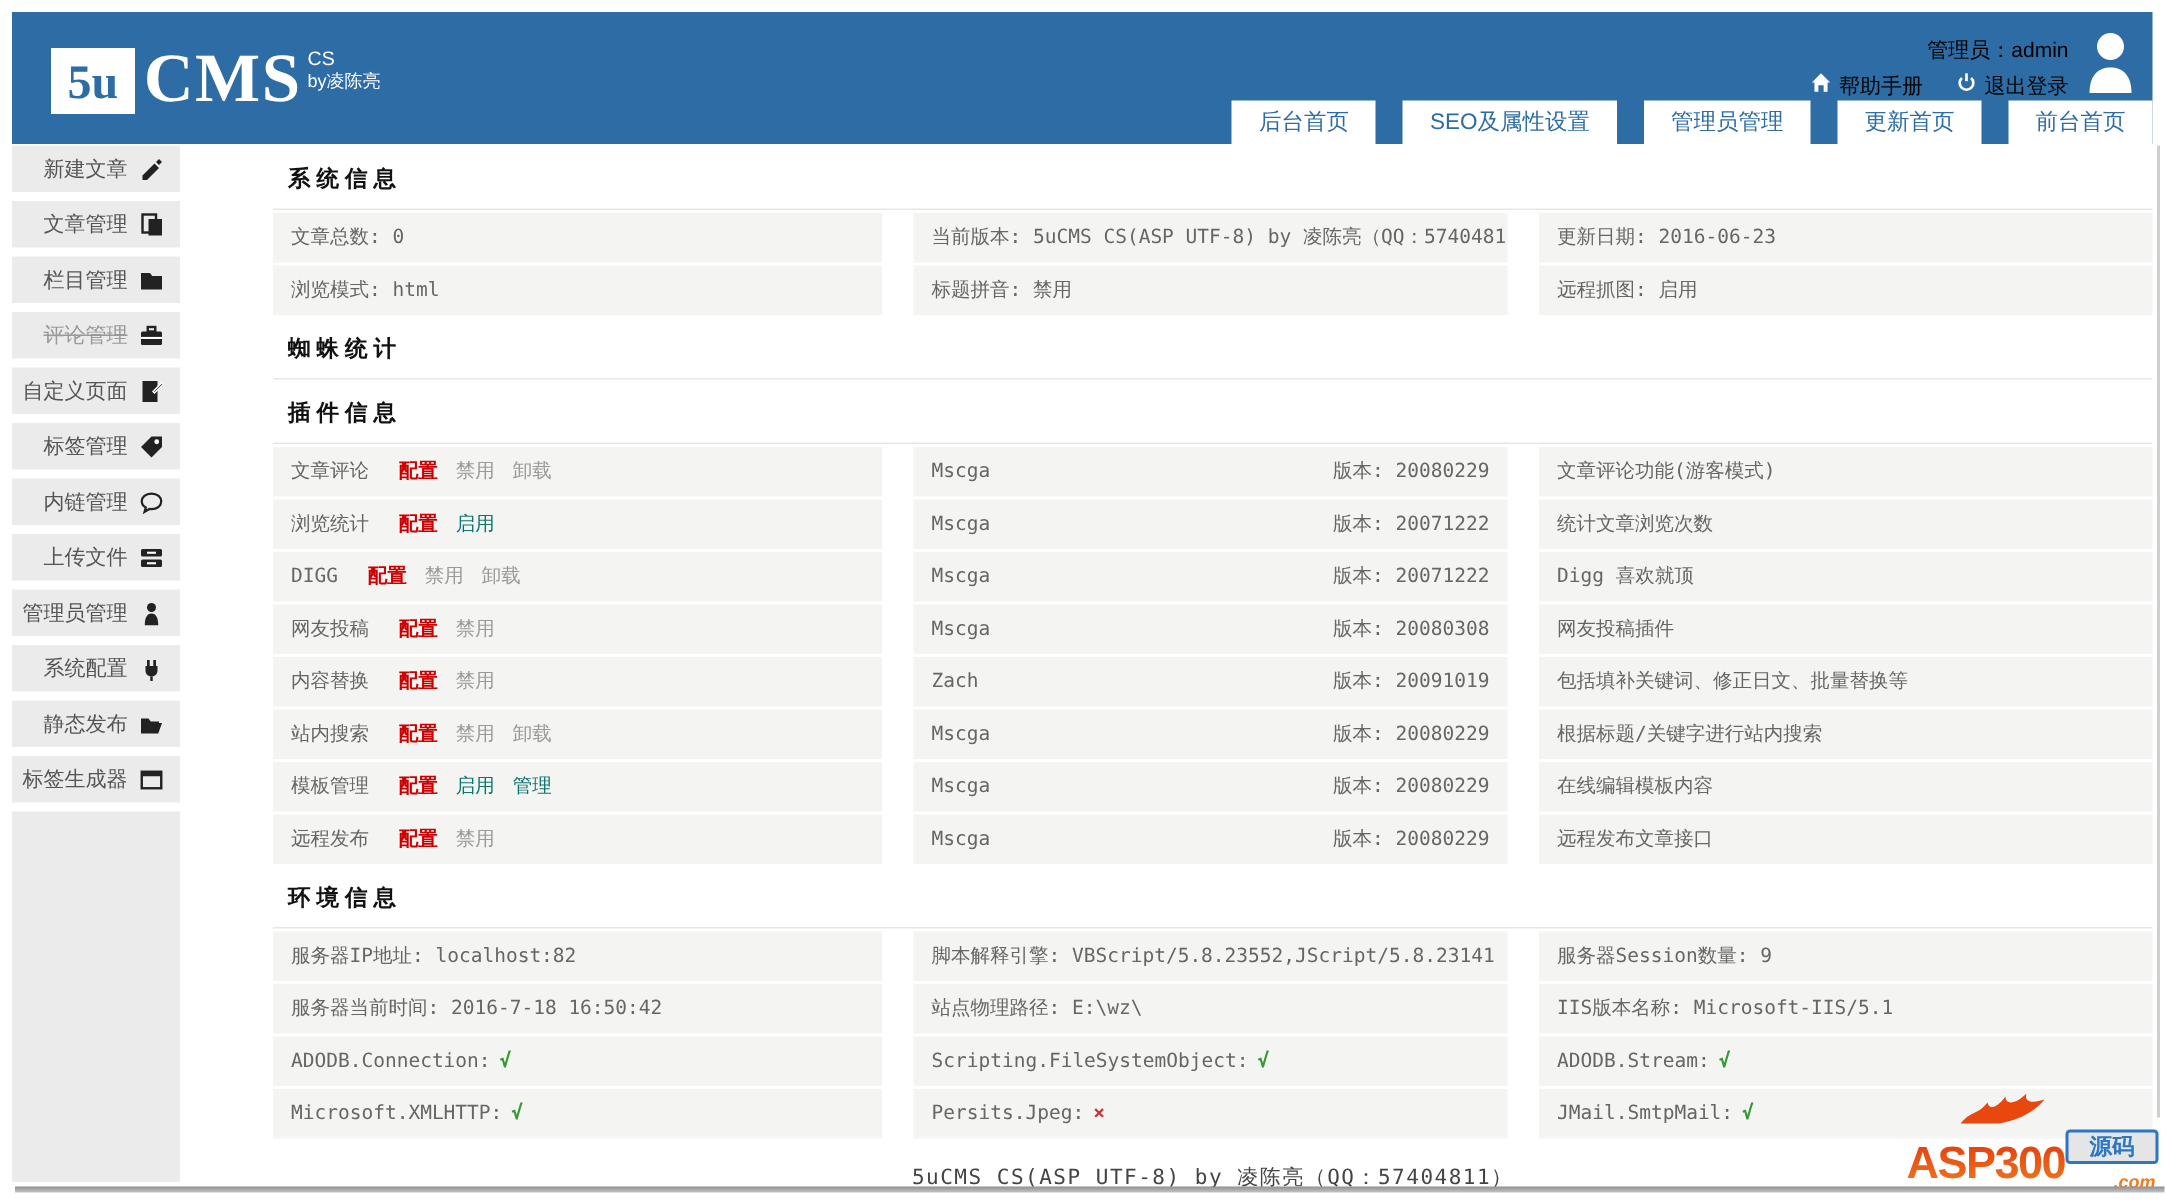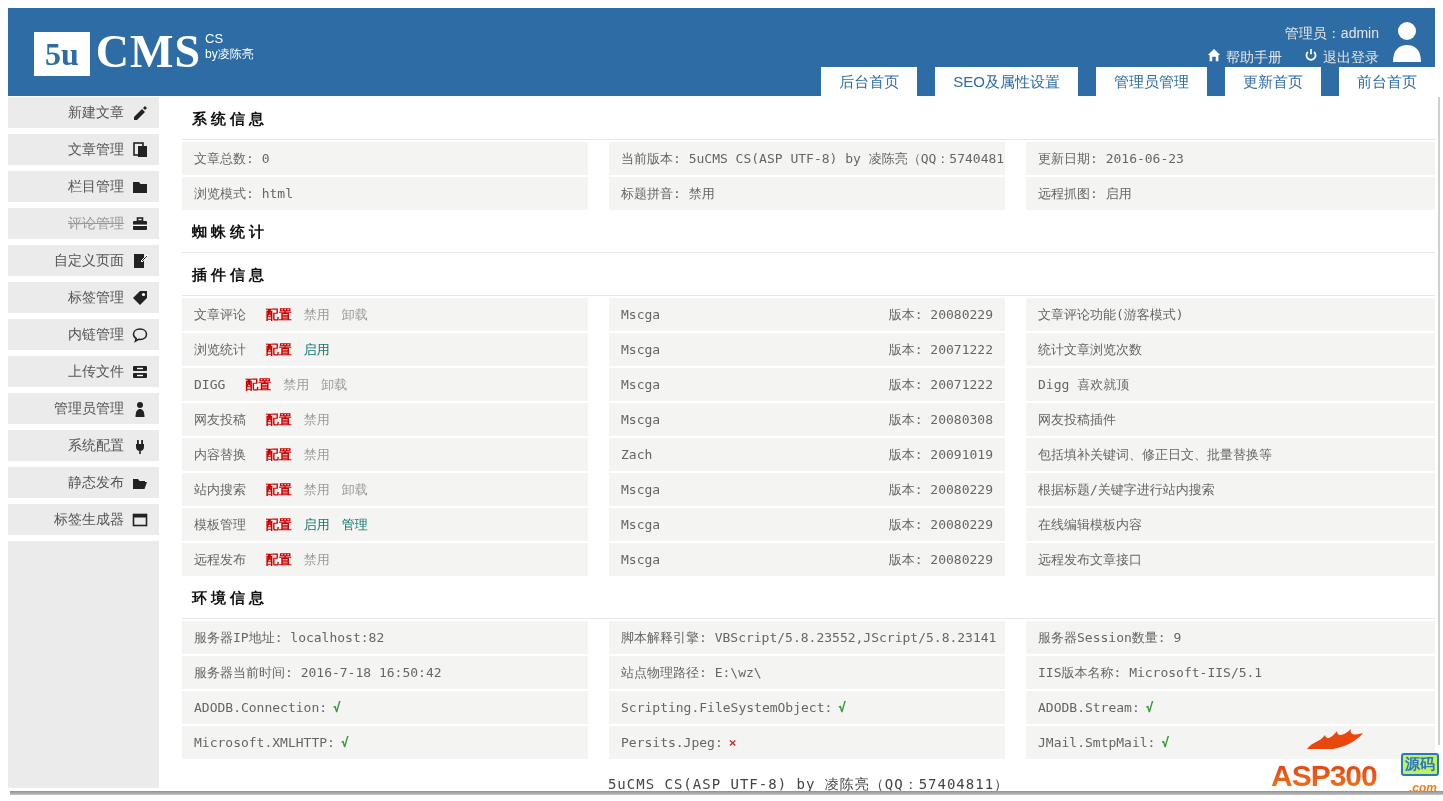--- a/index.html
+++ b/index.html
@@ -10,30 +10,30 @@
 
   
   .header { position:absolute; left:8px; top:8px; width:1427px; height:88px; background:#2d6ca4; }
   .logo { position:absolute; left:26px; top:18px; display:flex; align-items:flex-start; }
   .logo-mark { background:#fff; color:#2d6ca4; font-family:"Liberation Serif", serif; font-weight:bold; font-size:32px; line-height:40px; padding:2px 11px; margin-top:6px; }
   .logo-name { color:#fff; font-family:"Liberation Serif", serif; font-weight:bold; font-size:46px; line-height:52px; margin-left:6px; letter-spacing:1px; }
   .logo-side { margin-left:4px; margin-top:6px; color:#fff; display:flex; flex-direction:column; }
   .logo-sup { font-size:13px; font-weight:normal; line-height:14px; }
   .logo-by { font-size:12px; line-height:16px; }
 
-  .admin-box { position:absolute; right:56px; top:14px; text-align:right; color:#e5e5e5; font-size:14px; line-height:22px; }
+  .admin-box { position:absolute; right:56px; top:14px; text-align:right; color:#000000; font-size:14px; line-height:22px; }
   .admin-links { display:flex; gap:22px; justify-content:flex-end; align-items:center; margin-top:2px; }
   .admin-link { display:flex; align-items:center; gap:5px; cursor:pointer; }
   .avatar { position:absolute; right:10px; top:12px; width:36px; height:42px; }
 
   .tabbar { position:absolute; right:0; bottom:0; display:flex; gap:18px; }
   .tab { background:#fff; color:#2d6ca4; font-size:15px; height:29px; line-height:29px; padding:0 18px; white-space:nowrap; cursor:pointer; }
 
   
-  .sidebar { position:absolute; left:8px; top:97px; width:151px; }
+  .sidebar { position:absolute; left:8px; top:97px; width:112px; }
   .side-item { height:31px; margin-bottom:6px; background:#ebebeb; display:flex; align-items:center; justify-content:flex-end; padding-right:11px; gap:8px; font-size:14px; color:#555; cursor:pointer; }
   .side-item.disabled .side-label { color:#999; text-decoration:line-through; }
   .side-icon { width:16px; height:16px; display:inline-flex; }
   .side-icon svg { width:16px; height:16px; }
   .side-filler { height:247px; background:#ebebeb; }
 
   
   .content { position:absolute; left:182px; top:97px; width:1253px; }
   .sec-title { font-weight:bold; font-size:15px; color:#111; letter-spacing:4px; padding:13px 10px 10px; border-bottom:1px solid #e7e7e4; }
   .rows { margin-top:1px; }
@@ -58,21 +58,21 @@
 
   
   .bottom-shadow { position:absolute; left:10px; right:0; bottom:6px; height:4px; background:linear-gradient(#8f8f8f,#c4c4c4); }
   .right-edge { position:absolute; right:3px; top:97px; bottom:56px; width:2px; background:#cfcfcf; }
 
   
   .watermark { position:absolute; right:4px; bottom:8px; width:168px; height:54px; }
   .wm-flame { position:absolute; left:28px; top:-12px; }
   .wm-text { position:absolute; left:0; bottom:0; font-family:"Liberation Sans",sans-serif; font-weight:bold; 
              font-size:30px; letter-spacing:-1px; background:linear-gradient(#e23a10,#f07c1e); -webkit-background-clip:text; background-clip:text; color:transparent; }
-  .wm-cn { position:absolute; right:0; top:14px; font-size:15px; font-weight:bold; color:#2b77c4; border:2px solid #2b77c4; border-radius:3px; padding:0 2px; background:#bef264; font-style:normal; }
+  .wm-cn { position:absolute; right:0; top:14px; font-size:15px; font-weight:bold; color:#2b77c4; border:2px solid #2b77c4; border-radius:3px; padding:0 14px; background:#e5e5e5; font-style:normal; }
   .wm-com { position:absolute; right:2px; bottom:-2px; font-size:12px; font-weight:bold; color:#f07c1e; font-style:italic; }
 </style>
 </head>
 <body>
 
 <div class="page">
 
   <div class="header">
     <div class="logo">
       <span class="logo-mark">5u</span>

